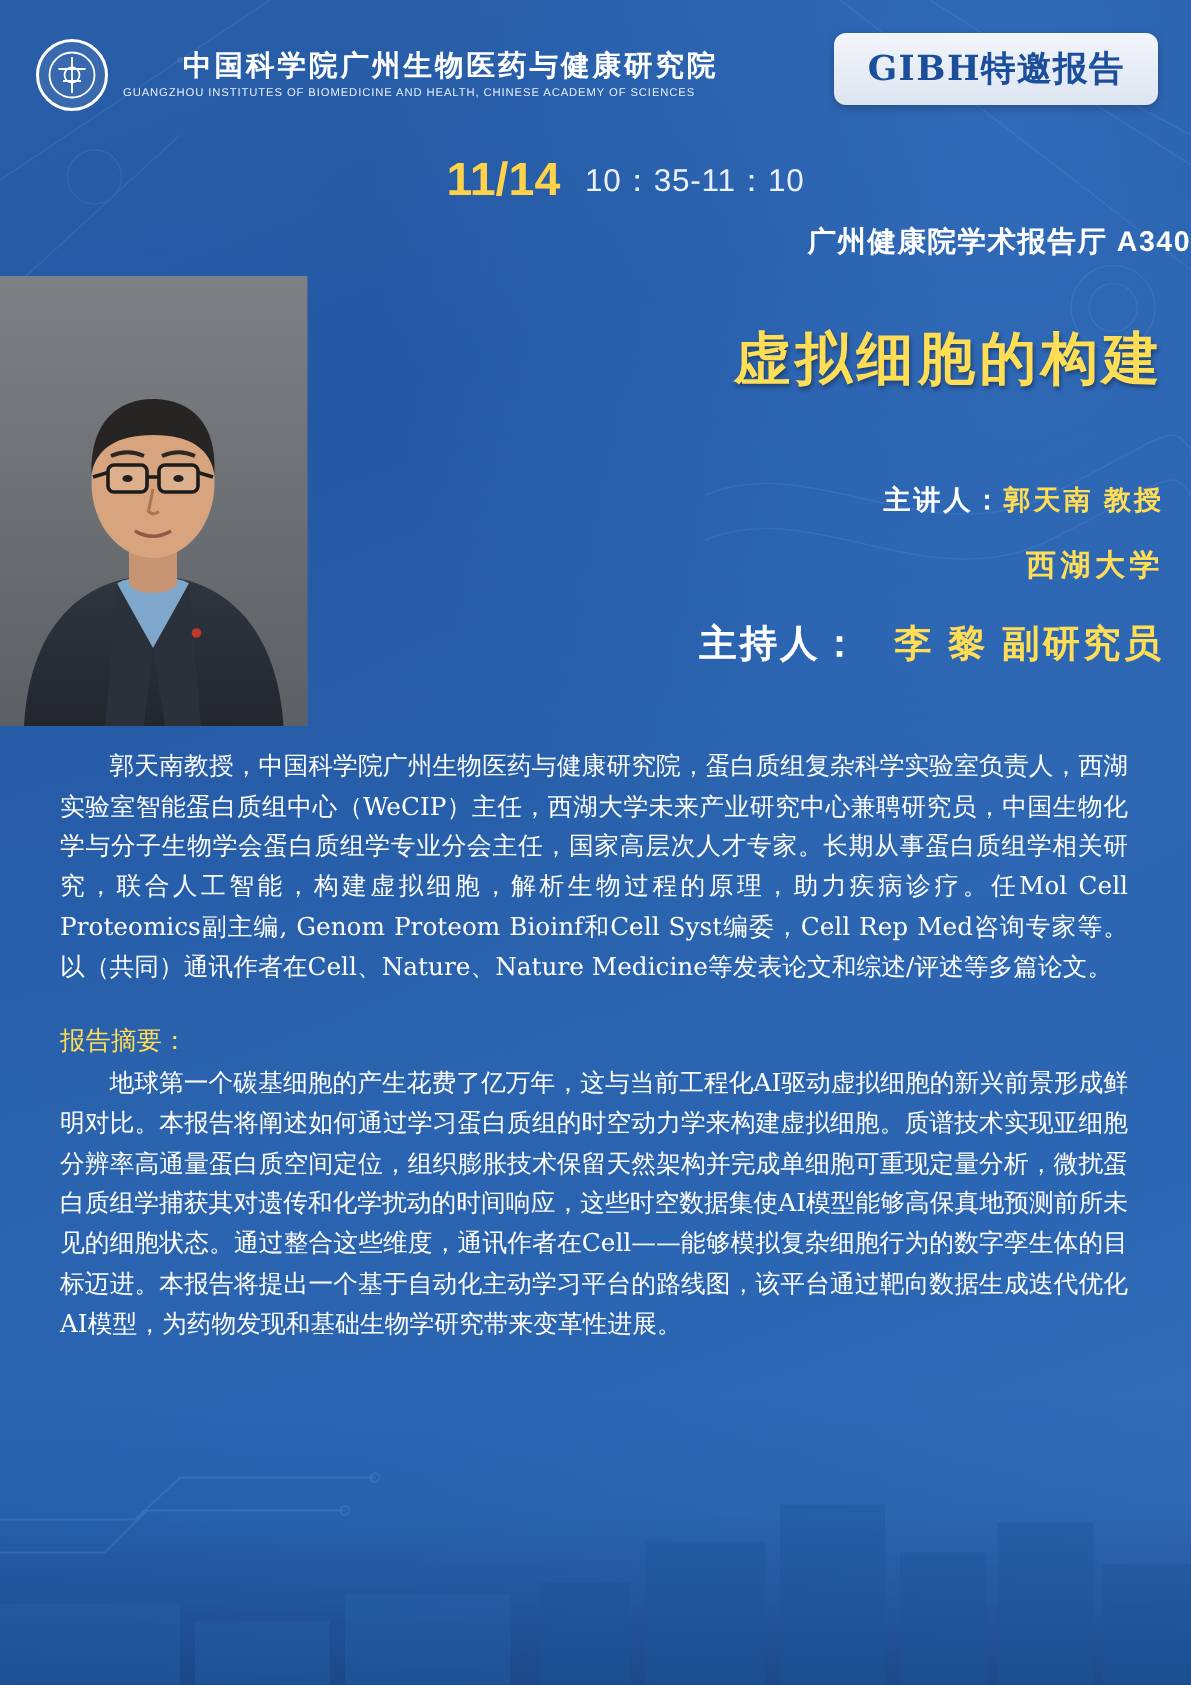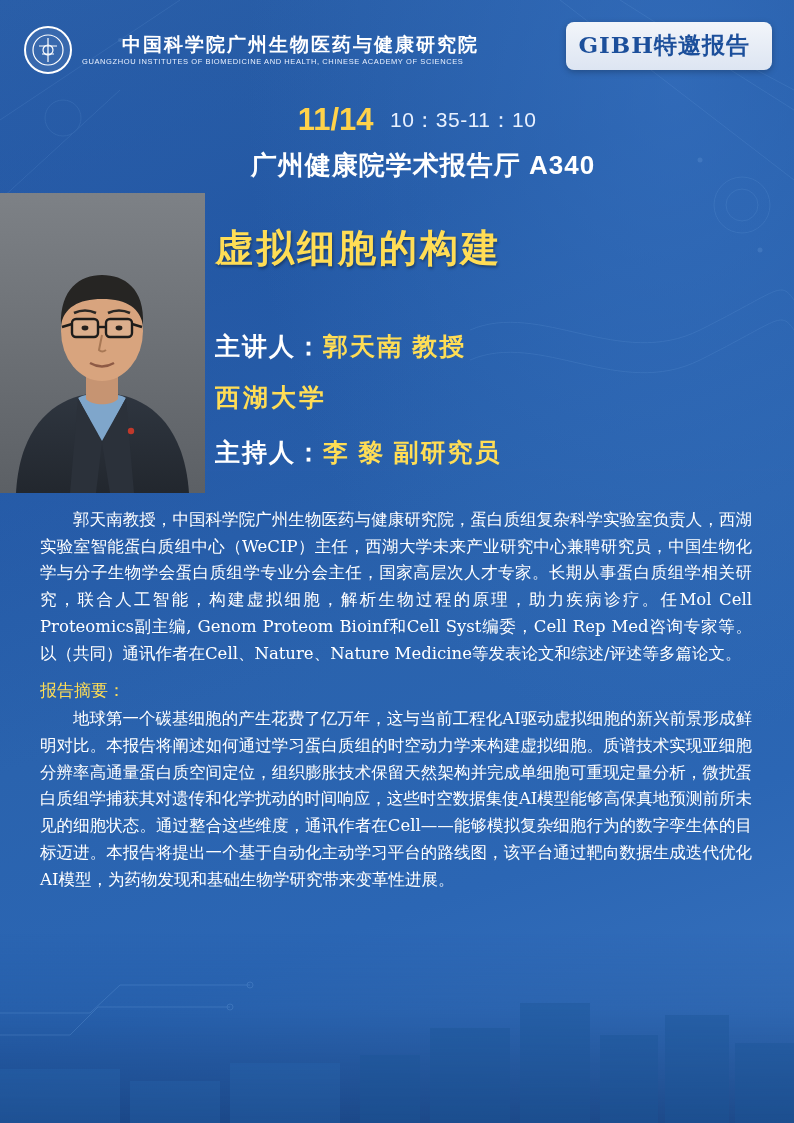--- a/index.html
+++ b/index.html
@@ -91,21 +91,21 @@
     color: #e8f0ff;
     margin-top: 3px;
     white-space: nowrap;
   }
   .badge {
     position: absolute;
     right: 22px;
     top: 22px;
     background: linear-gradient(180deg, #f2f5fa 0%, #dde5f2 100%);
     border-radius: 8px;
-    padding: 8px 22px 9px 12px;
+    padding: 8px 22px 9px 22px;
     box-shadow: 0 2px 6px rgba(0,0,0,0.25);
   }
   .badge-text {
     font-family: "DejaVu Serif", serif;
     font-size: 23px;
     font-weight: bold;
     color: #1c4f9b;
     letter-spacing: 1px;
     white-space: nowrap;
   }
@@ -126,24 +126,24 @@
   }
   .date-time {
     display: inline-block;
     font-size: 21px;
     color: #e9f1ff;
     margin-left: 12px;
     vertical-align: middle;
     letter-spacing: 0.5px;
   }
   .venue {
-    text-align: center;
+    text-align: right;
     margin-top: 10px;
     padding-left: 52px;
-    font-size: 26px;
+    font-size: 19px;
     font-weight: bold;
     color: #ffffff;
     letter-spacing: 1px;
   }
 
   
   .hero {
     position: relative;
     height: 300px;
     margin-top: 10px;
@@ -157,57 +157,57 @@
     overflow: hidden;
     background: #6b6f72;
   }
   .portrait svg { display:block; }
 
   .hero-right {
     position: absolute;
     left: 215px;
     right: 18px;
     top: 0;
-    text-align: left;
-    font-family: Liberation Serif, serif;
+    text-align: right;
   }
   .talk-title {
     font-size: 38px;
     font-weight: bold;
     color: #ffdd55;
     letter-spacing: 3px;
     margin-top: 30px;
     text-shadow: 1px 2px 3px rgba(0,0,0,0.35);
   }
   .speaker-line {
-    font-size: 25px;
+    font-size: 18px;
     font-weight: bold;
     color: #ffffff;
     margin-top: 56px;
     letter-spacing: 2px;
   }
   .speaker-line .hl {
     color: #ffdd55;
   }
   .affiliation {
-    font-size: 25px;
+    font-size: 20px;
     font-weight: bold;
     color: #ffdd55;
     margin-top: 18px;
     letter-spacing: 3px;
   }
   .host-line {
     font-size: 25px;
     font-weight: bold;
     color: #ffffff;
     margin-top: 22px;
     letter-spacing: 2px;
   }
   .host-line .hl {
     color: #ffdd55;
+    margin-left: 22px;
   }
 
   
   .content {
     position: relative;
     padding: 14px 42px 0 40px;
     box-sizing: border-box;
   }
   .section-head {
     font-size: 17px;
@@ -218,21 +218,21 @@
   .para {
     font-family: "DejaVu Serif", serif;
     font-size: 16.5px;
     line-height: 1.62;
     color: #ffffff;
     text-align: justify;
     text-indent: 2em;
     margin: 0 0 6px 0;
   }
   .abstract-head {
-    margin-top: 12px;
+    margin-top: 24px;
   }
 </style>
 </head>
 <body>
 
 <div class="poster">
 
   <svg class="deco-lines" width="794" height="1123" viewBox="0 0 794 1123" preserveAspectRatio="none">
     <g stroke="#8fc2f5" stroke-width="1" fill="none" opacity="0.35">
       <path d="M560 0 L794 180"></path>

